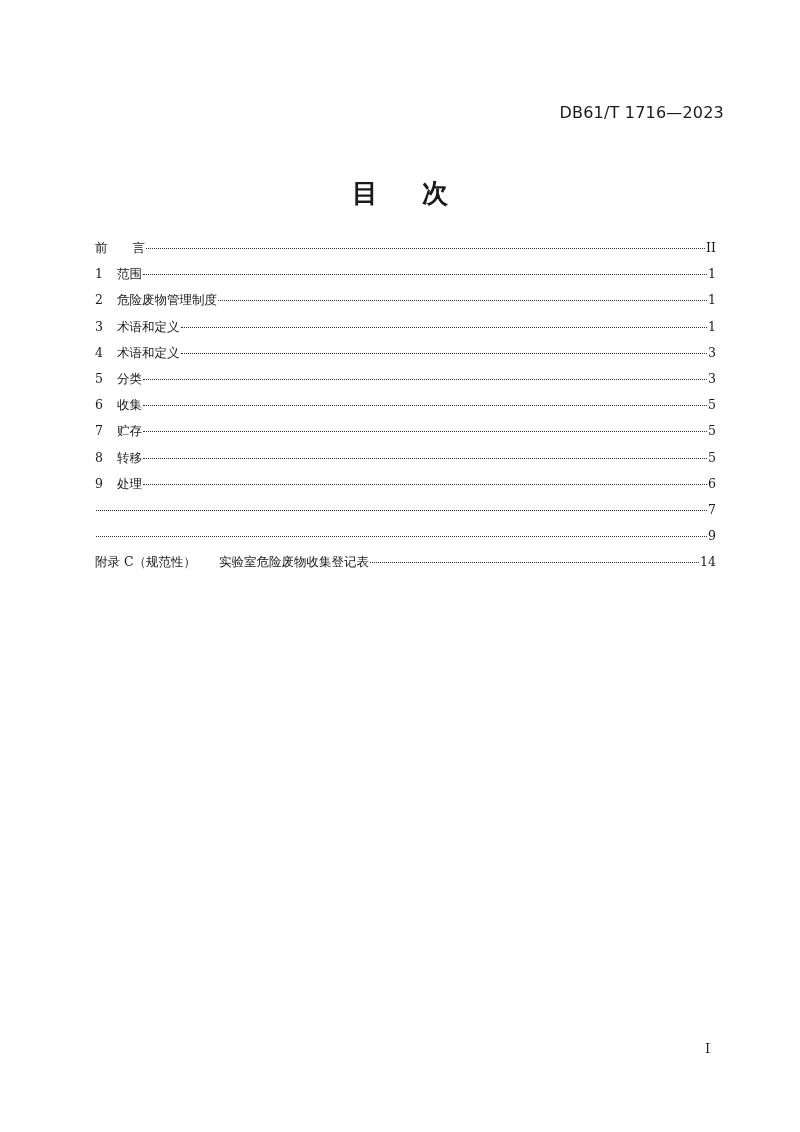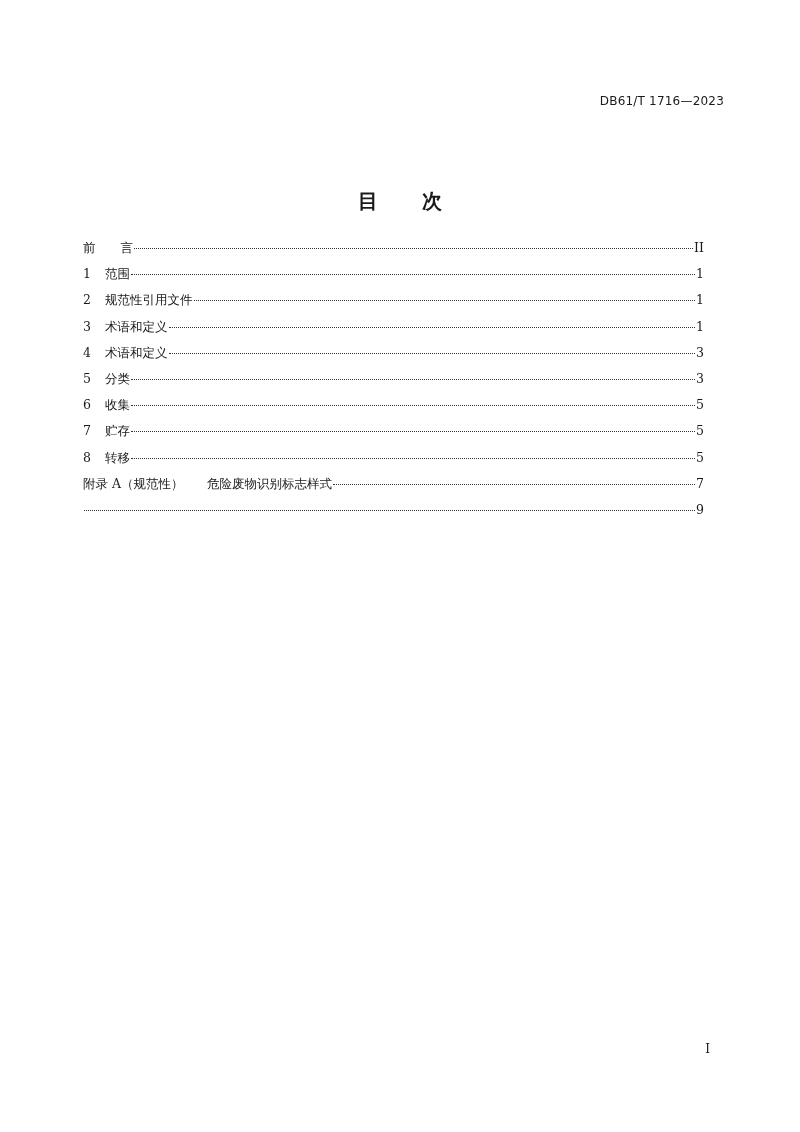--- a/index.html
+++ b/index.html
@@ -1,27 +1,27 @@
 <!DOCTYPE html>
 <html><head>
 <meta charset="utf-8">
 <style>
   html, body { margin: 0; padding: 0; background: #ffffff; }
   body { width: 800px; height: 1132px; position: relative; overflow: hidden; color: #1a1a1a; }
   .doc-code {
-    position: absolute; top: 94px; right: 76px;
-    font-family: "DejaVu Sans", sans-serif; font-size: 12px; letter-spacing: 0.2px;
+    position: absolute; top: 103px; right: 76px;
+    font-family: "DejaVu Sans", sans-serif; font-size: 16px; letter-spacing: 0.2px;
   }
   .title {
-    position: absolute; top: 188px; left: 0; width: 800px; text-align: center;
-    font-family: "DejaVu Sans", sans-serif; font-size: 20px; font-weight: bold;
+    position: absolute; top: 176px; left: 0; width: 800px; text-align: center;
+    font-family: "DejaVu Sans", sans-serif; font-size: 26px; font-weight: bold;
   }
   .title span { display: inline-block; }
   .title .gap { width: 44px; }
-  .toc { position: absolute; top: 240px; left: 83px; width: 621px; }
+  .toc { position: absolute; top: 240px; left: 95px; width: 621px; }
   .toc-row {
     display: flex; align-items: baseline; height: 26.2px;
     font-family: "DejaVu Serif", serif; font-size: 12.5px;
   }
   .toc-label { white-space: pre; flex: 0 0 auto; }
   .toc-num { display: inline-block; width: 22px; }
   .toc-leader {
     flex: 1 1 auto; margin: 0 1px; border-bottom: 1px dotted #333;
     position: relative; top: -3px; height: 0;
   }
@@ -47,21 +47,21 @@
     <span class="toc-leader"></span>
     <span class="toc-page">II</span>
   </div>
 
   <div class="toc-row">
     <span class="toc-label"><span class="toc-num">1</span><span>范围</span></span>
     <span class="toc-leader"></span>
     <span class="toc-page">1</span>
   </div>
   <div class="toc-row">
-    <span class="toc-label"><span class="toc-num">2</span><span>规范性引用文件</span></span>
+    <span class="toc-label"><span class="toc-num">2</span><span>危险废物管理制度</span></span>
     <span class="toc-leader"></span>
     <span class="toc-page">1</span>
   </div>
   <div class="toc-row">
     <span class="toc-label"><span class="toc-num">3</span><span>术语和定义</span></span>
     <span class="toc-leader"></span>
     <span class="toc-page">1</span>
   </div>
   <div class="toc-row">
     <span class="toc-label"><span class="toc-num">4</span><span>术语和定义</span></span>
@@ -81,25 +81,34 @@
   <div class="toc-row">
     <span class="toc-label"><span class="toc-num">7</span><span>贮存</span></span>
     <span class="toc-leader"></span>
     <span class="toc-page">5</span>
   </div>
   <div class="toc-row">
     <span class="toc-label"><span class="toc-num">8</span><span>转移</span></span>
     <span class="toc-leader"></span>
     <span class="toc-page">5</span>
   </div>
+  <div class="toc-row">
+    <span class="toc-label"><span class="toc-num">9</span><span>处理</span></span>
+    <span class="toc-leader"></span>
+    <span class="toc-page">6</span>
+  </div>
 
   <div class="toc-row">
-    <span class="toc-label"><span class="appx-prefix">附录 A（规范性）</span><span>危险废物识别标志样式</span></span>
     <span class="toc-leader"></span>
     <span class="toc-page">7</span>
   </div>
   <div class="toc-row">
     <span class="toc-leader"></span>
     <span class="toc-page">9</span>
   </div>
+  <div class="toc-row">
+    <span class="toc-label"><span class="appx-prefix">附录 C（规范性）</span><span>实验室危险废物收集登记表</span></span>
+    <span class="toc-leader"></span>
+    <span class="toc-page">14</span>
+  </div>
 </div>
 
 <div class="footer-page">I</div>
 
 </body></html>

